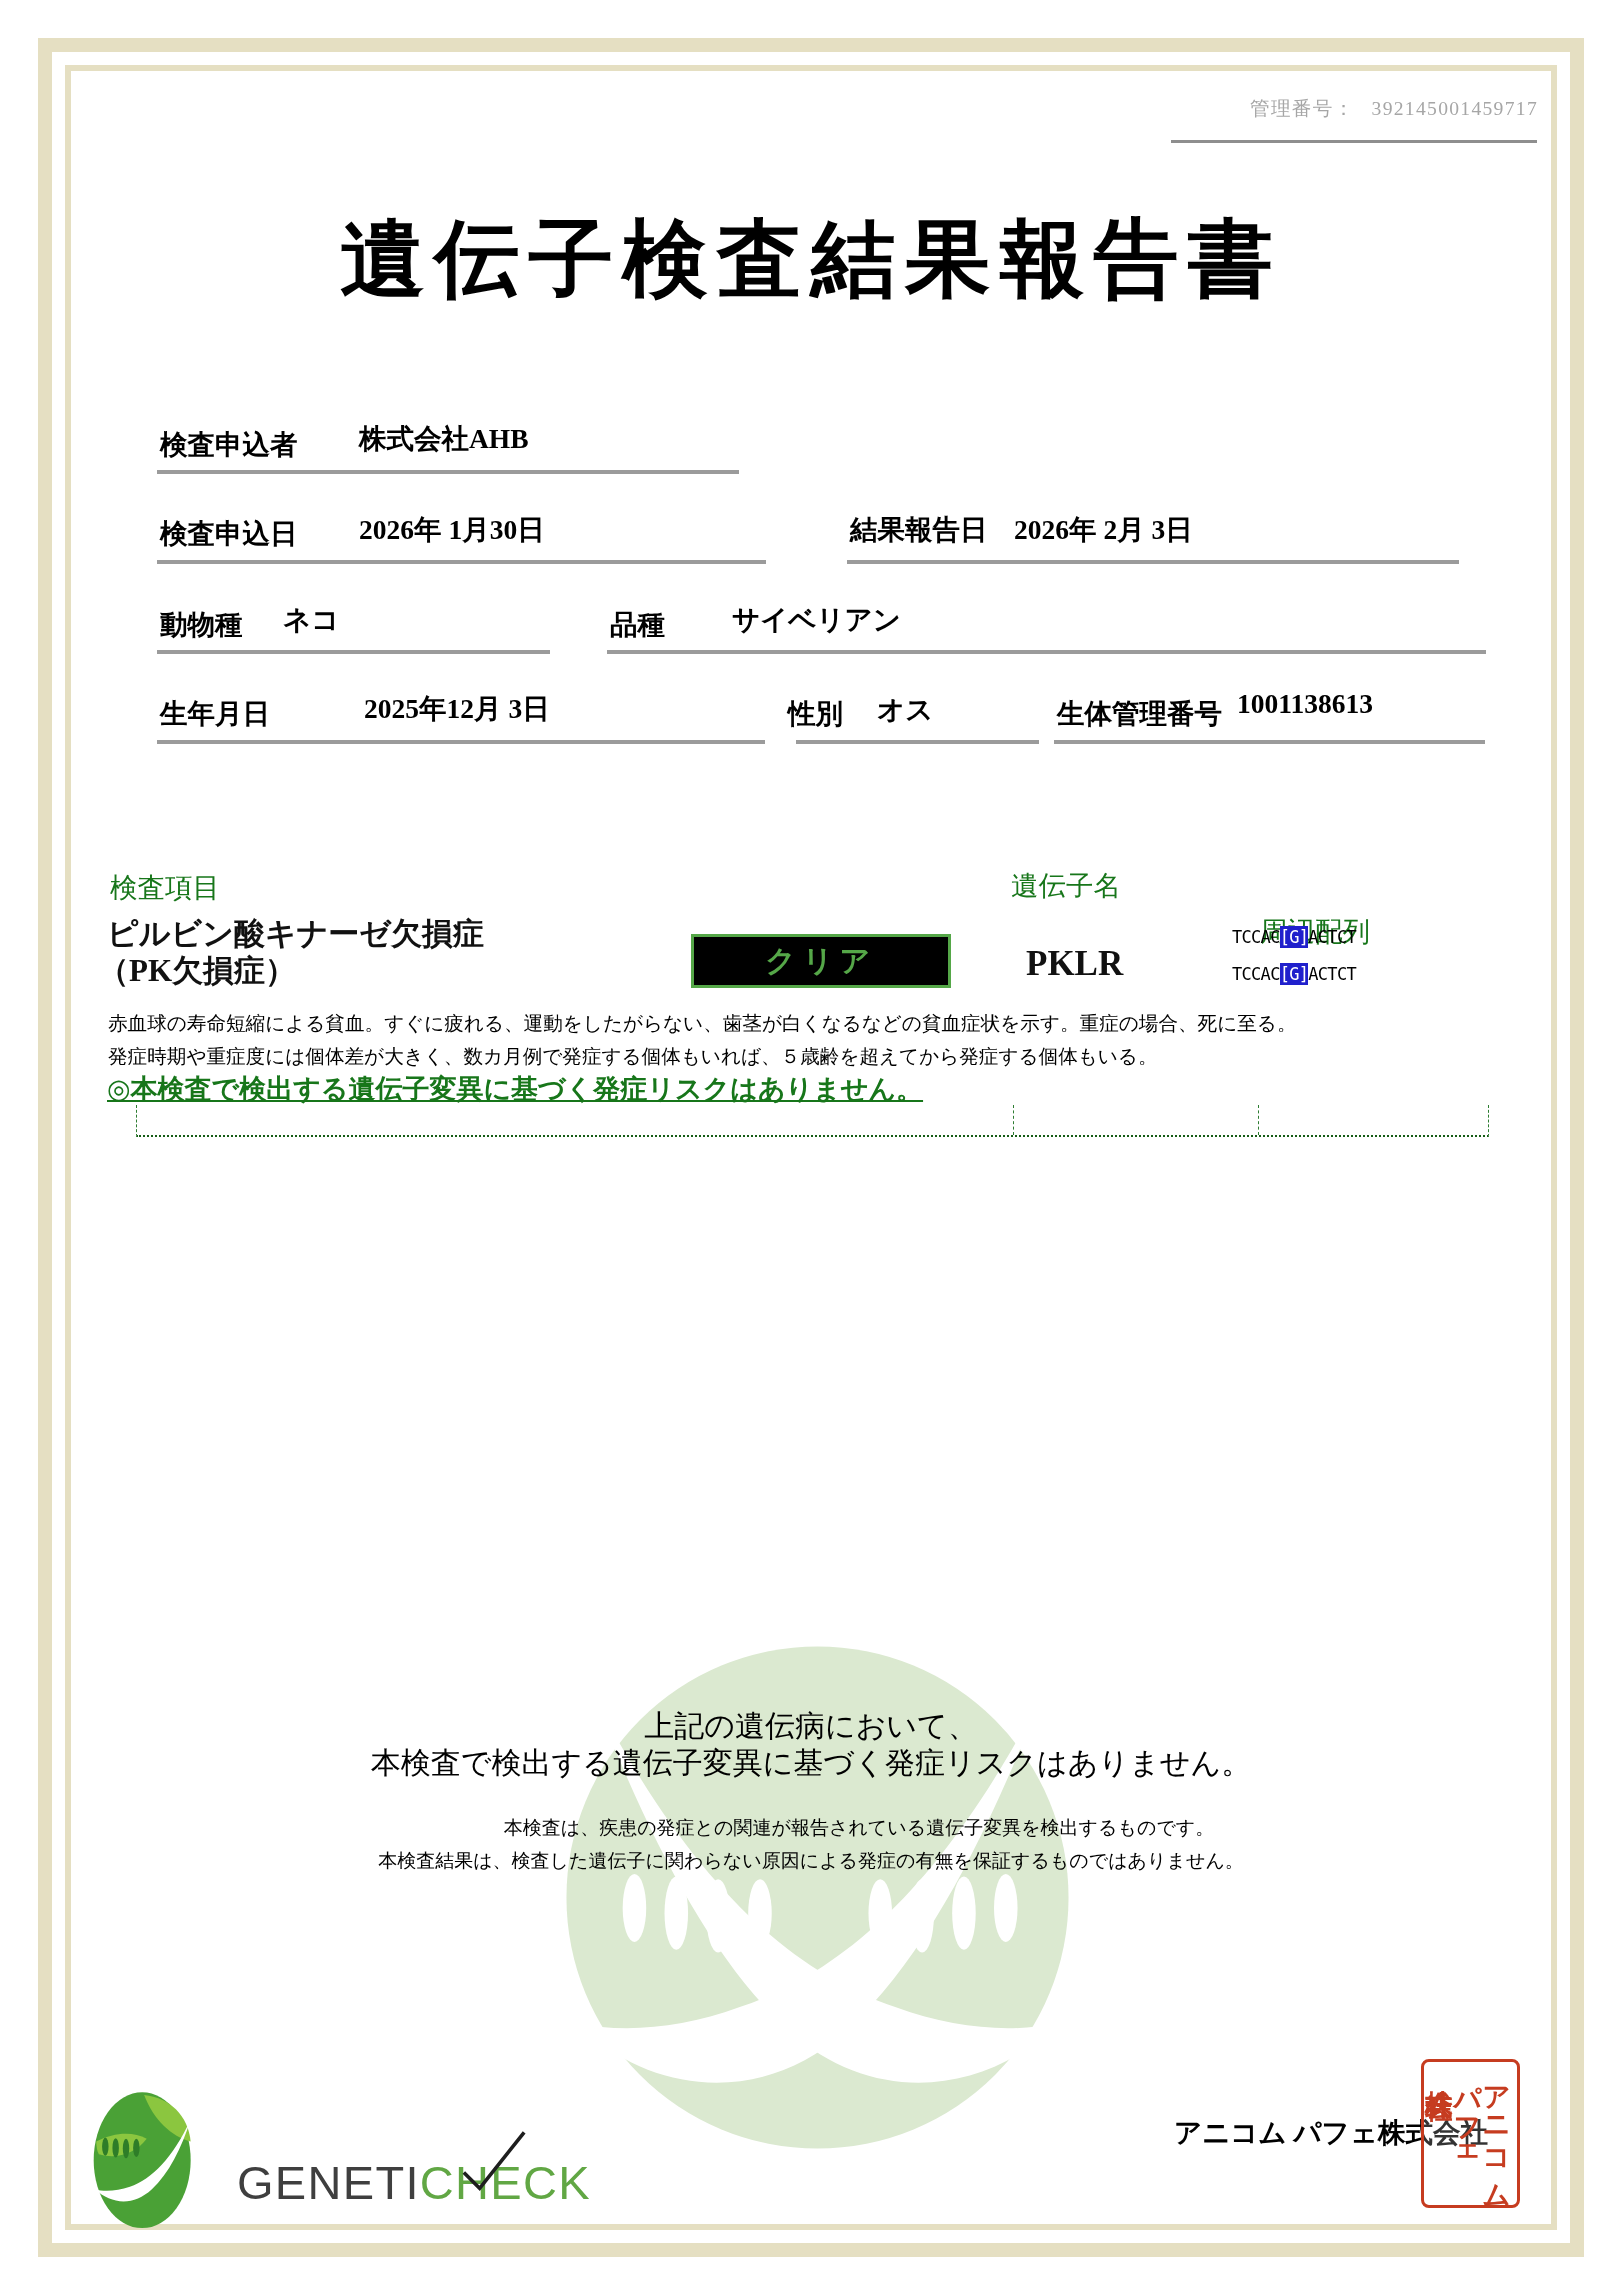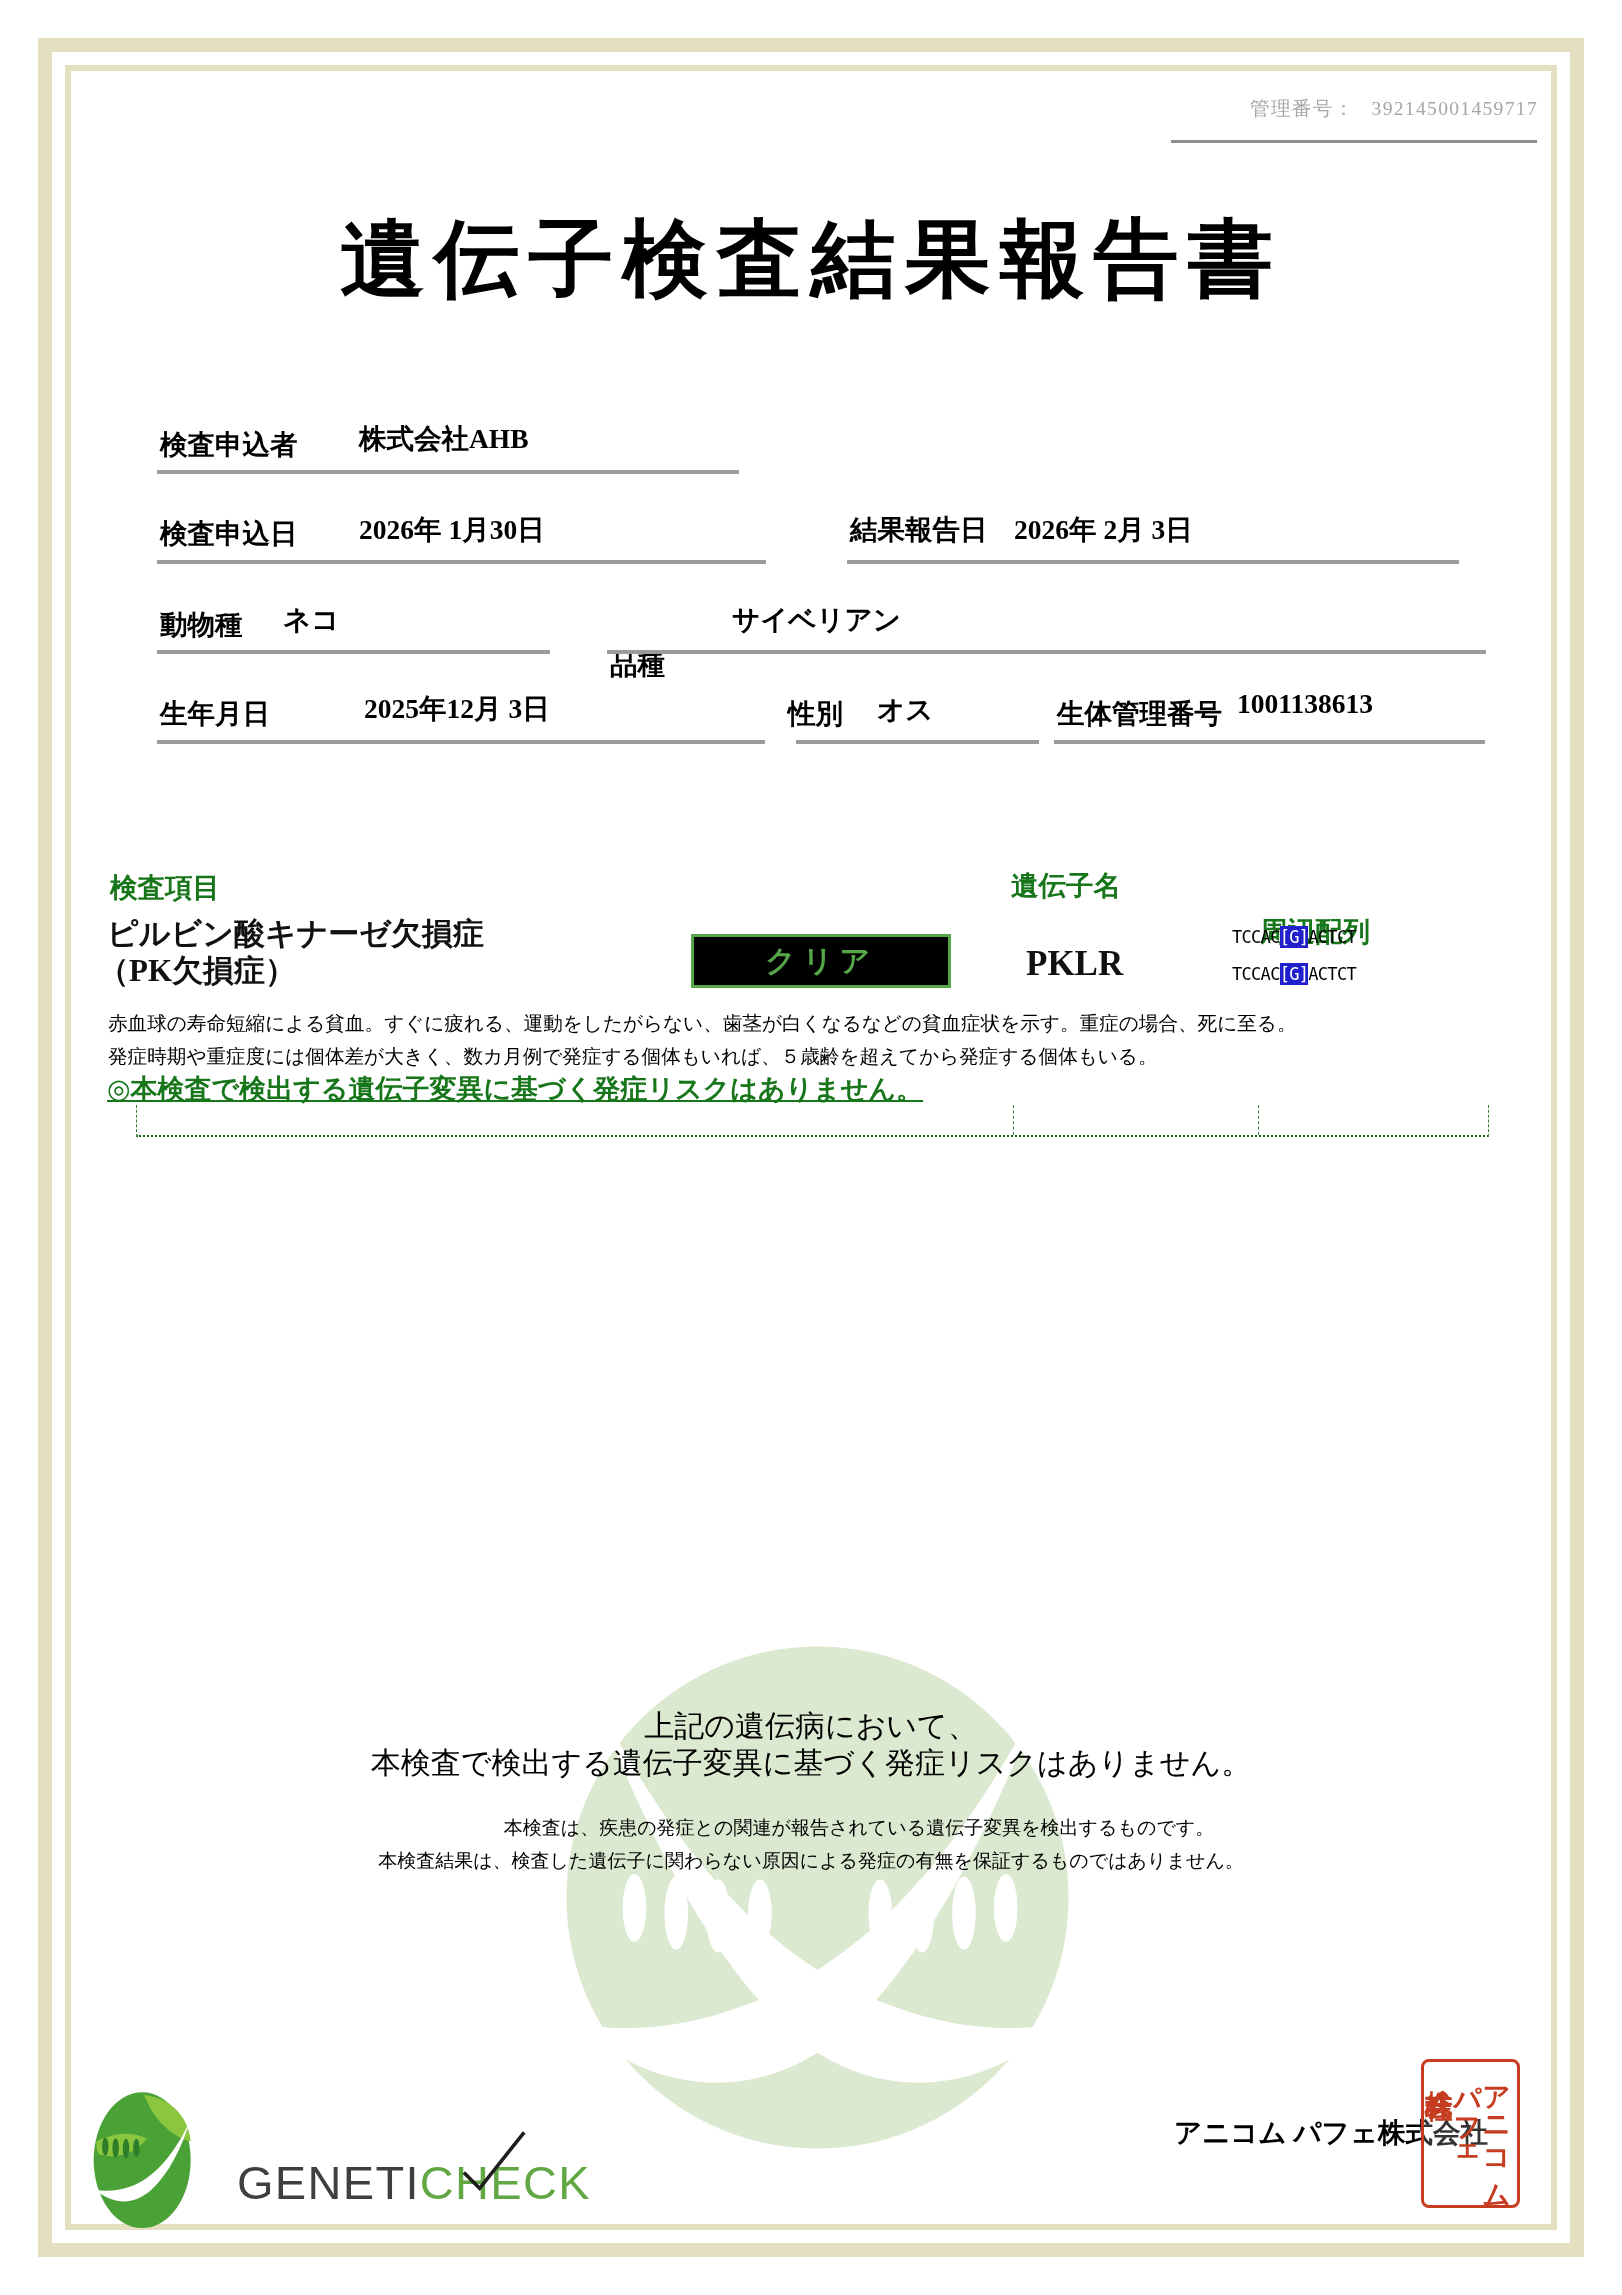--- a/index.html
+++ b/index.html
@@ -11,21 +11,21 @@
   
   .frame-outer{position:absolute;left:38px;top:38px;right:38px;bottom:38px;border:14.4px solid #e5dfc2;pointer-events:none;}
   .frame-inner{position:absolute;left:65px;top:65px;right:65px;bottom:65px;border:6.5px solid #e5dfc2;pointer-events:none;}
   .mgmt{font-size:19.6px;color:#a6a6a6;letter-spacing:1.3px;}
   .mgmt .num{margin-left:17px;}
   .rule{position:absolute;height:3.9px;background:#9b9b9b;}
   .title{width:100%;text-align:center;font-size:85px;font-weight:600;letter-spacing:9.2px;color:#000;}
   .lab{font-size:27.5px;font-weight:600;color:#000;}
   .val{font-size:27.5px;font-weight:600;color:#000;}
   .green{color:#17761a;}
-  .ghead{font-size:27.5px;font-weight:700;}
+  .ghead{font-size:27.5px;font-weight:400;}
   .disease{font-size:31px;font-weight:600;}
   .clear-box{
     position:absolute;border:3.3px solid #55a748;display:flex;align-items:center;justify-content:center;
     color:#55a748;font-size:30px;font-weight:600;letter-spacing:6.5px;background:#000000;
   }
   .gene{font-size:35px;font-weight:600;}
   .seq{font-family:"DejaVu Sans Mono",monospace;font-size:17px;letter-spacing:-0.7px;color:#000;}
   .seq .variant{background:#2020cc;color:#ffffff;padding:0.7px 0;}
   .desc{font-size:19.6px;color:#000;}
   .note{font-size:27px;font-weight:700;text-decoration:underline;}
@@ -84,21 +84,21 @@
 <div class="abs lab" style="left:160px;top:520px;">検査申込日</div>
 <div class="abs val" style="left:359px;top:516px;">2026年 1月30日</div>
 <div class="rule" style="left:157px;top:560px;width:609px;"></div>
 <div class="abs lab" style="left:850px;top:516px;">結果報告日</div>
 <div class="abs val" style="left:1014px;top:516px;">2026年 2月 3日</div>
 <div class="rule" style="left:847px;top:560px;width:612px;"></div>
 
 <div class="abs lab" style="left:160px;top:611px;">動物種</div>
 <div class="abs val" style="left:283px;top:606px;">ネコ</div>
 <div class="rule" style="left:157px;top:650px;width:393px;"></div>
-<div class="abs lab" style="left:610px;top:611px;margin-top:40px;">品種</div>
+<div class="abs lab" style="left:610px;top:611px;">品種</div>
 <div class="abs val" style="left:732px;top:606px;">サイベリアン</div>
 <div class="rule" style="left:607px;top:650px;width:879px;"></div>
 
 <div class="abs lab" style="left:160px;top:700px;">生年月日</div>
 <div class="abs val" style="left:364px;top:695px;">2025年12月 3日</div>
 <div class="rule" style="left:157px;top:740px;width:608px;"></div>
 <div class="abs lab" style="left:788px;top:700px;">性別</div>
 <div class="abs val" style="left:877px;top:696px;">オス</div>
 <div class="rule" style="left:796px;top:740px;width:243px;"></div>
 <div class="abs lab" style="left:1057px;top:700px;">生体管理番号</div>

